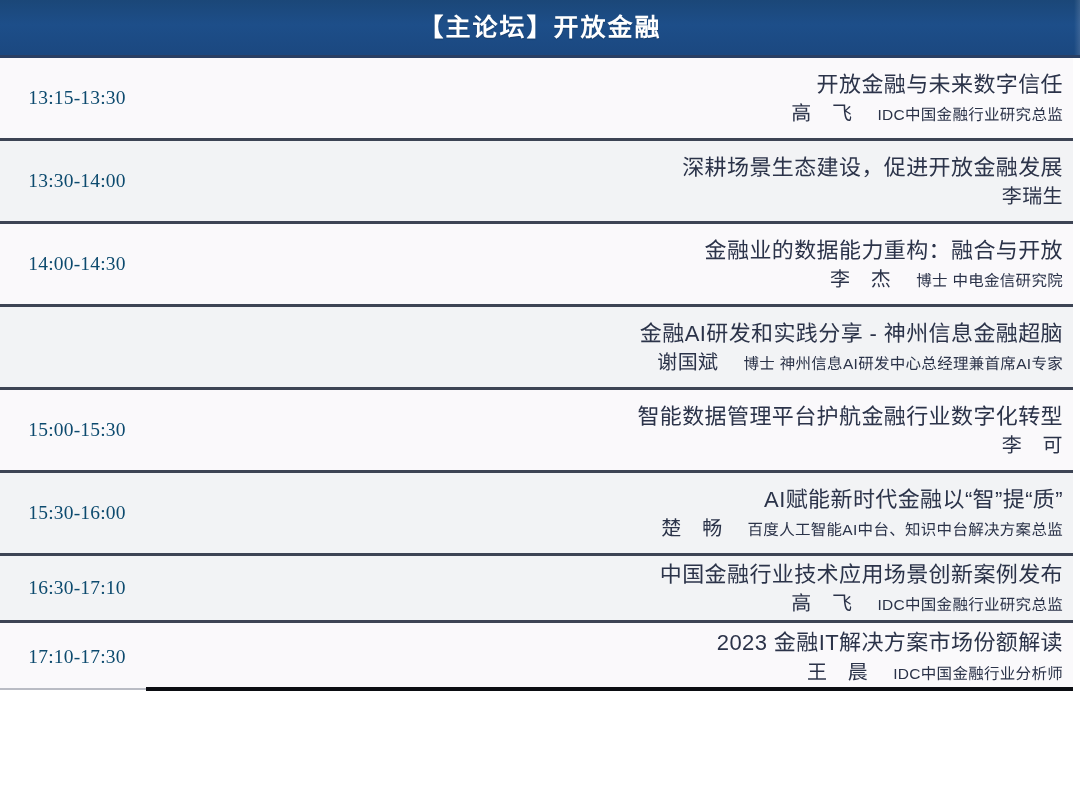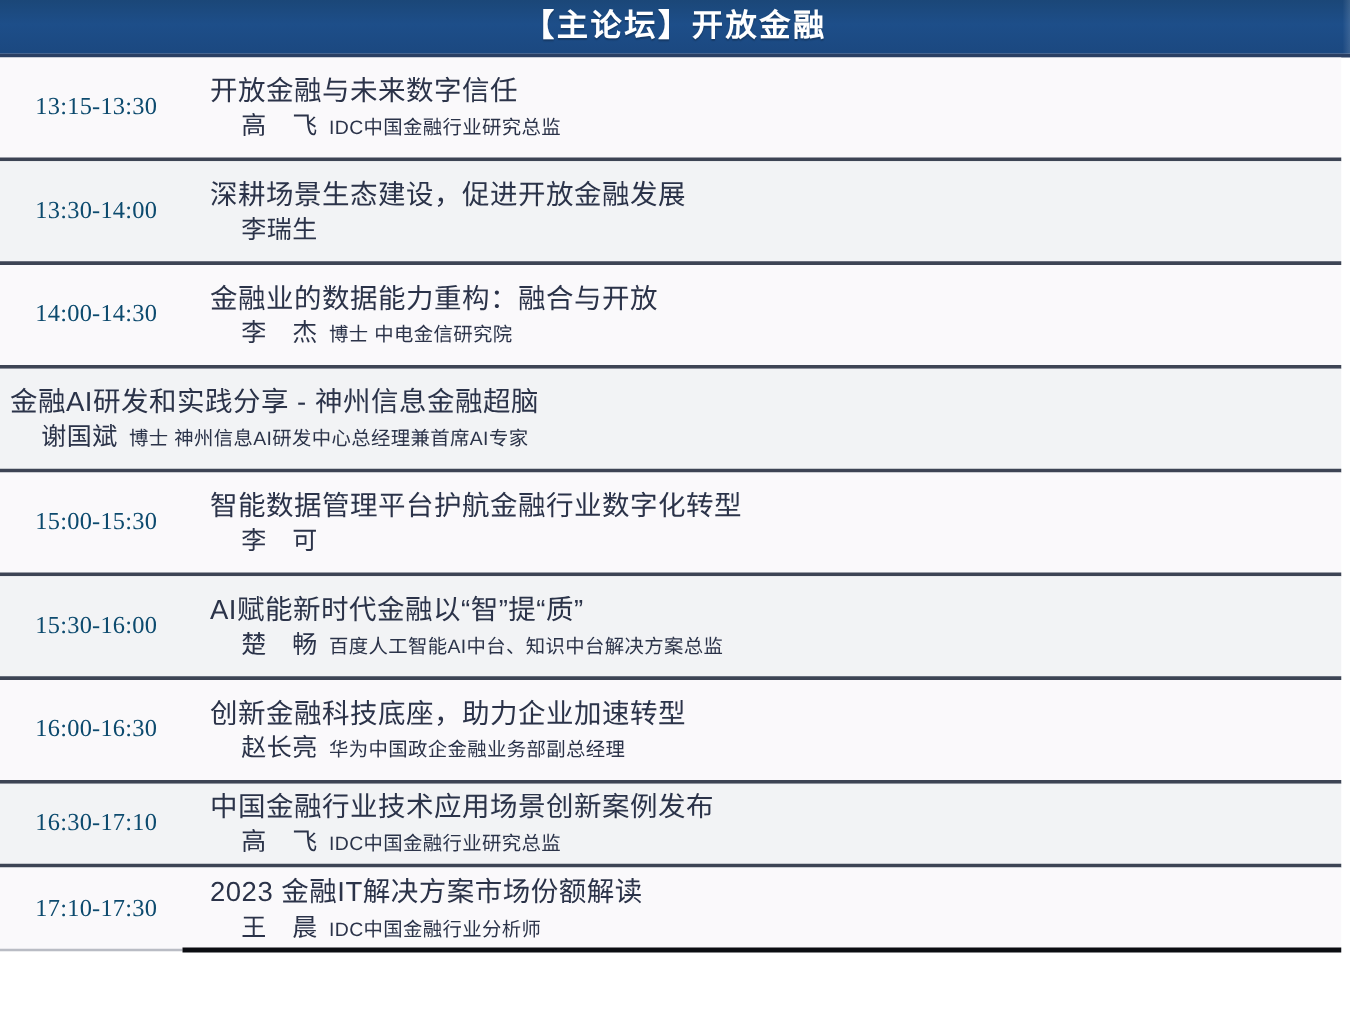--- a/index.html
+++ b/index.html
@@ -20,21 +20,21 @@
   .agenda {
     position: relative;
     width: 1080px;
     height: 811px;
     background: #ffffff;
   }
 
   
   .banner {
     position: relative;
-    height: 46px;
+    height: 58px;
     width: 1080px;
     background: linear-gradient(180deg, #1b4778 0%, #1d4e89 45%, #1b4880 100%);
     display: flex;
     align-items: center;
     justify-content: center;
     box-sizing: border-box;
     border-bottom: 3px solid #2a3f63;
   }
   .banner::after {
     content: "";
@@ -121,20 +121,21 @@
   }
 
   .info-cell {
     flex: 1 1 auto;
     display: flex;
     flex-direction: column;
     justify-content: center;
     box-sizing: border-box;
     padding: 0 10px 0 8px;
     min-width: 0;
+    align-items: flex-end;
   }
 
   .session-title {
     font-size: 22px;
     font-weight: 400;
     color: #2b3349;
     line-height: 1.26;
     letter-spacing: .4px;
     white-space: nowrap;
   }
@@ -147,21 +148,21 @@
     line-height: 1.2;
   }
   .speaker-name {
     font-size: 20px;
     font-weight: 400;
     color: #2b3349;
     letter-spacing: .4px;
     margin-left: 25px;
   }
   .speaker-org {
-    margin-left: 9px;
+    margin-left: 25px;
     font-size: 15.5px;
     font-weight: 400;
     color: #2b3349;
     letter-spacing: .3px;
   }
 </style>
 </head>
 <body>
 
 <div class="agenda">
@@ -238,32 +239,20 @@
       </div>
       <div class="info-cell">
         <div class="session-title">AI赋能新时代金融以“智”提“质”</div>
         <div class="speaker-line">
           <span class="speaker-name">楚　畅</span>
           <span class="speaker-org">百度人工智能AI中台、知识中台解决方案总监</span>
         </div>
       </div>
     </div>
 
-    <div class="row">
-      <div class="time-cell">
-        <span class="time-text">16:00-16:30</span>
-      </div>
-      <div class="info-cell">
-        <div class="session-title">创新金融科技底座，助力企业加速转型</div>
-        <div class="speaker-line">
-          <span class="speaker-name">赵长亮</span>
-          <span class="speaker-org">华为中国政企金融业务部副总经理</span>
-        </div>
-      </div>
-    </div>
 
     <div class="row alt tall">
       <div class="time-cell">
         <span class="time-text">16:30-17:10</span>
       </div>
       <div class="info-cell">
         <div class="session-title">中国金融行业技术应用场景创新案例发布</div>
         <div class="speaker-line">
           <span class="speaker-name">高　飞</span>
           <span class="speaker-org">IDC中国金融行业研究总监</span>

